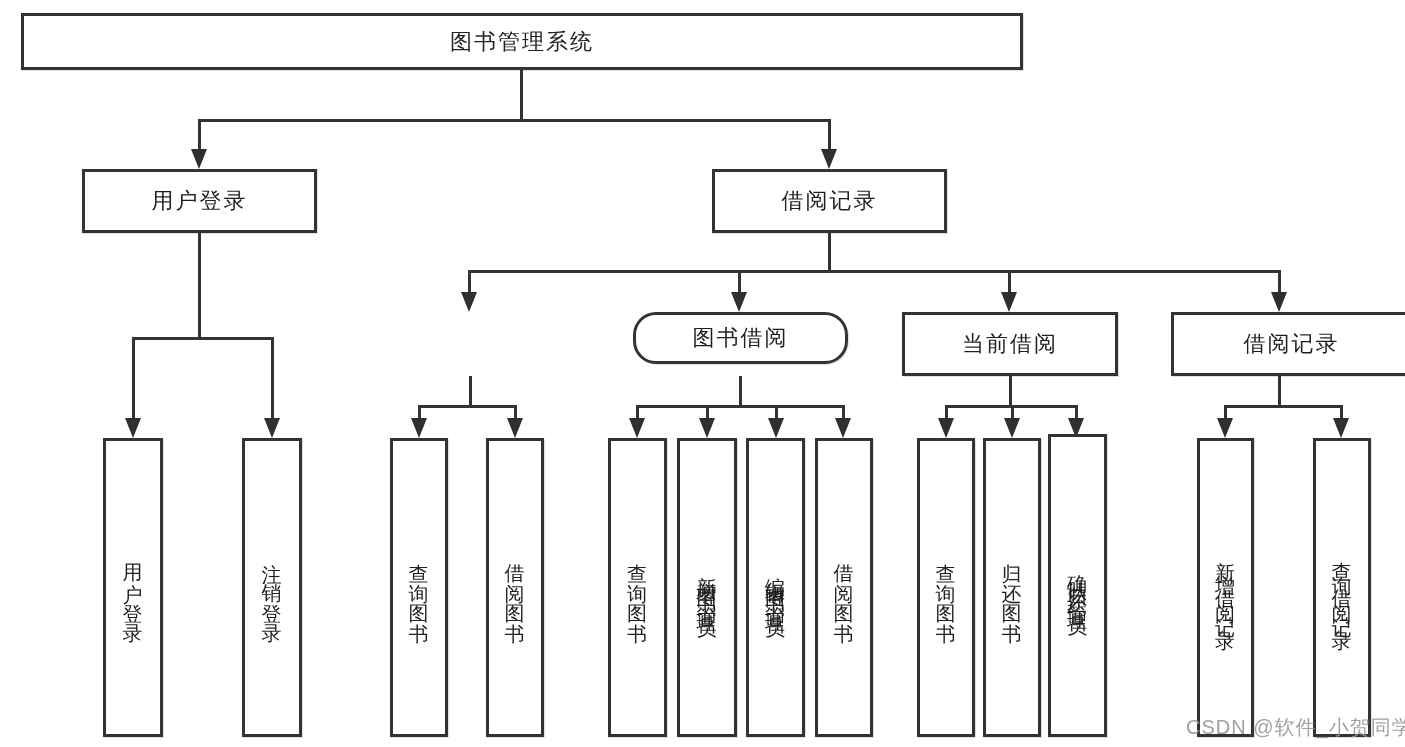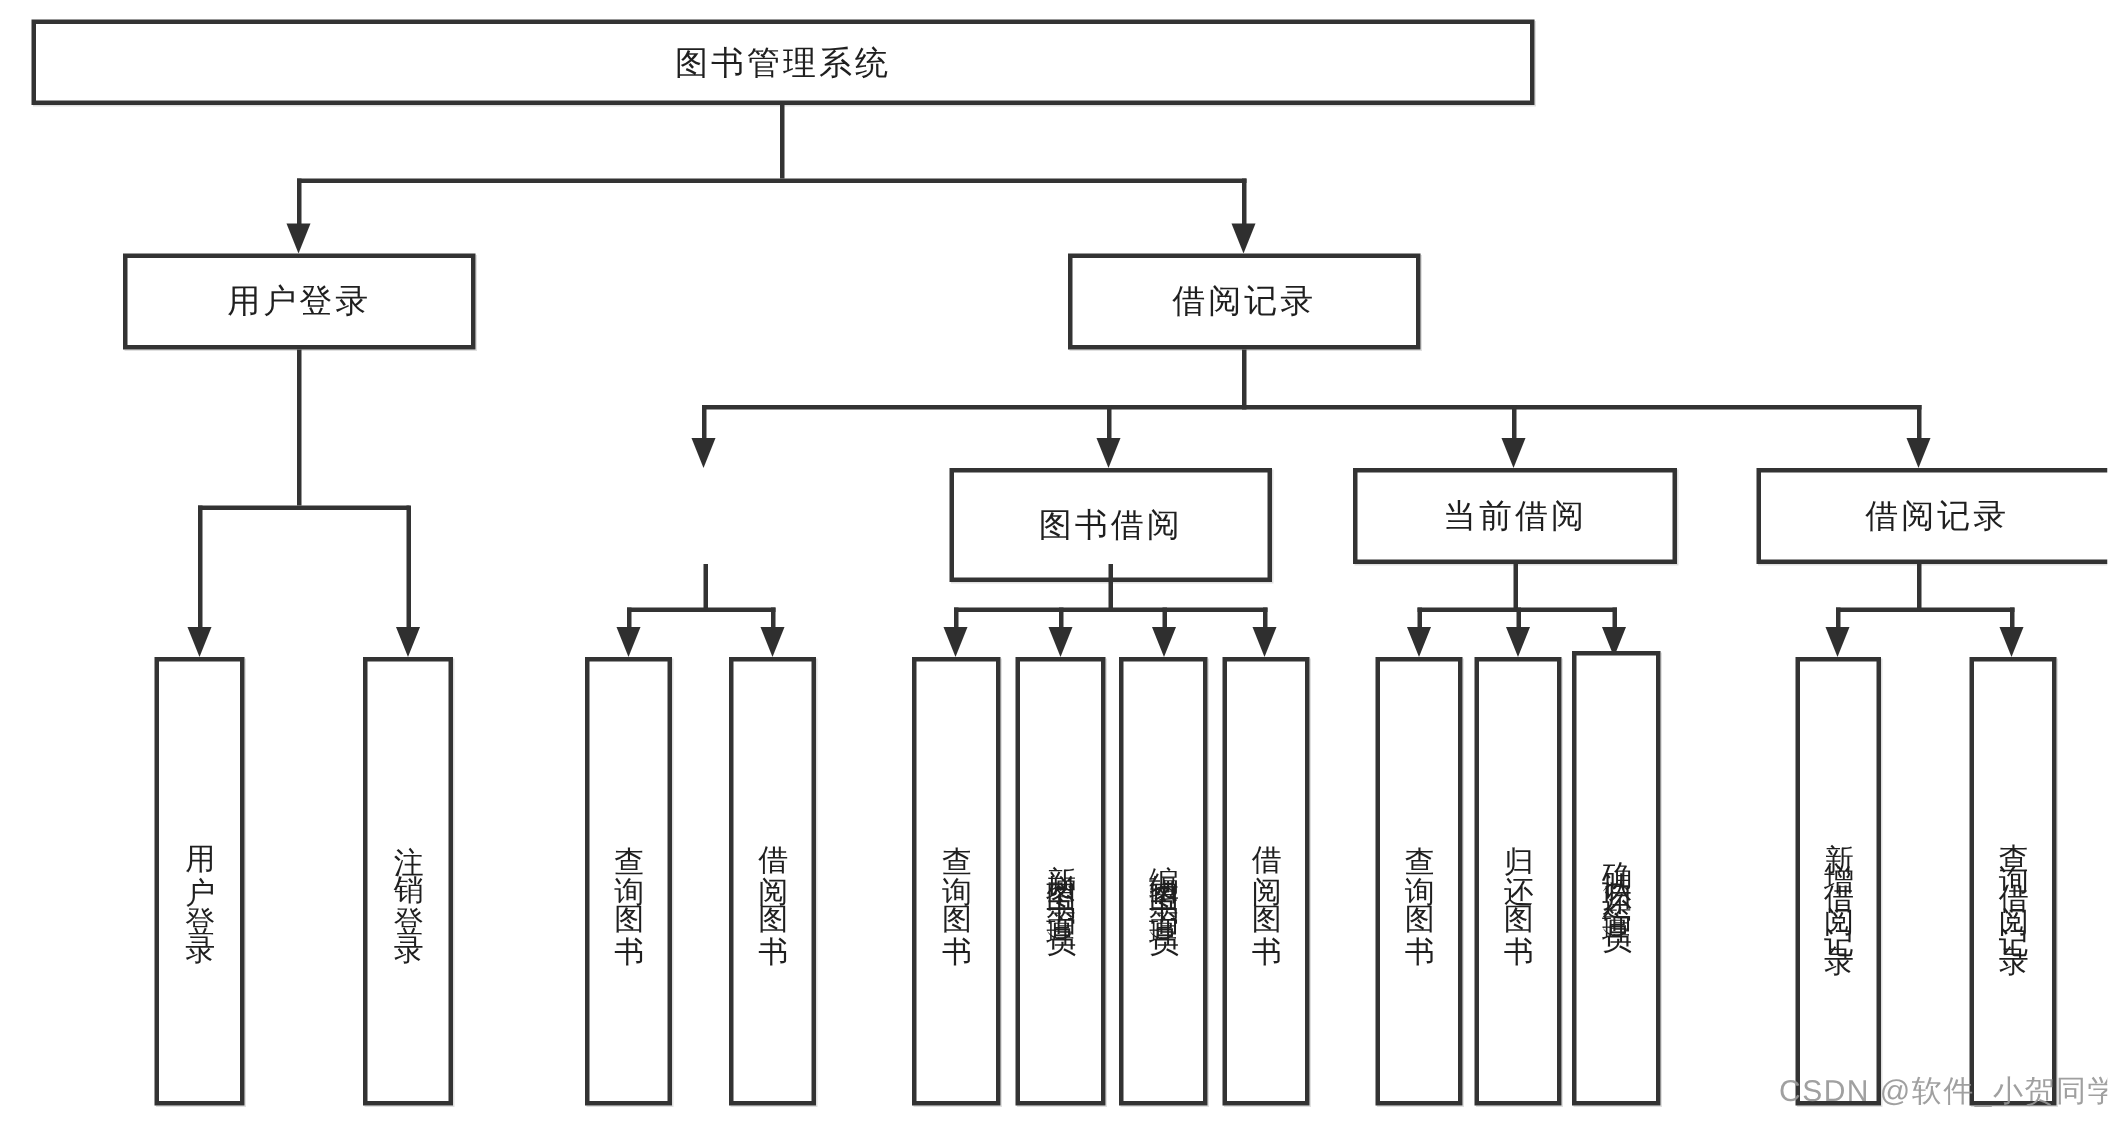--- a/index.html
+++ b/index.html
@@ -92,21 +92,21 @@
   <div class="hline" style="left:468px;top:270px;width:813px;"></div>
   <div class="vline" style="left:468px;top:270px;height:23px;"></div>
   <div class="arrow" style="left:461px;top:292px;"></div>
   <div class="vline" style="left:738px;top:270px;height:23px;"></div>
   <div class="arrow" style="left:731px;top:292px;"></div>
   <div class="vline" style="left:1008px;top:270px;height:23px;"></div>
   <div class="arrow" style="left:1001px;top:292px;"></div>
   <div class="vline" style="left:1278px;top:270px;height:23px;"></div>
   <div class="arrow" style="left:1271px;top:292px;"></div>
 
-  <div class="node" style="left:633px;top:312px;width:215px;height:76px;">
+  <div class="node" style="left:633px;top:312px;width:215px;height:52px;border-radius:23px;">
     <span>图书借阅</span>
   </div>
   <div class="node" style="left:902px;top:312px;width:216px;height:64px;">
     <span>当前借阅</span>
   </div>
   <div class="node" style="left:1171px;top:312px;width:241px;height:64px;">
     <span>借阅记录</span>
   </div>
 
   <div class="vline" style="left:469px;top:376px;height:32px;"></div>

